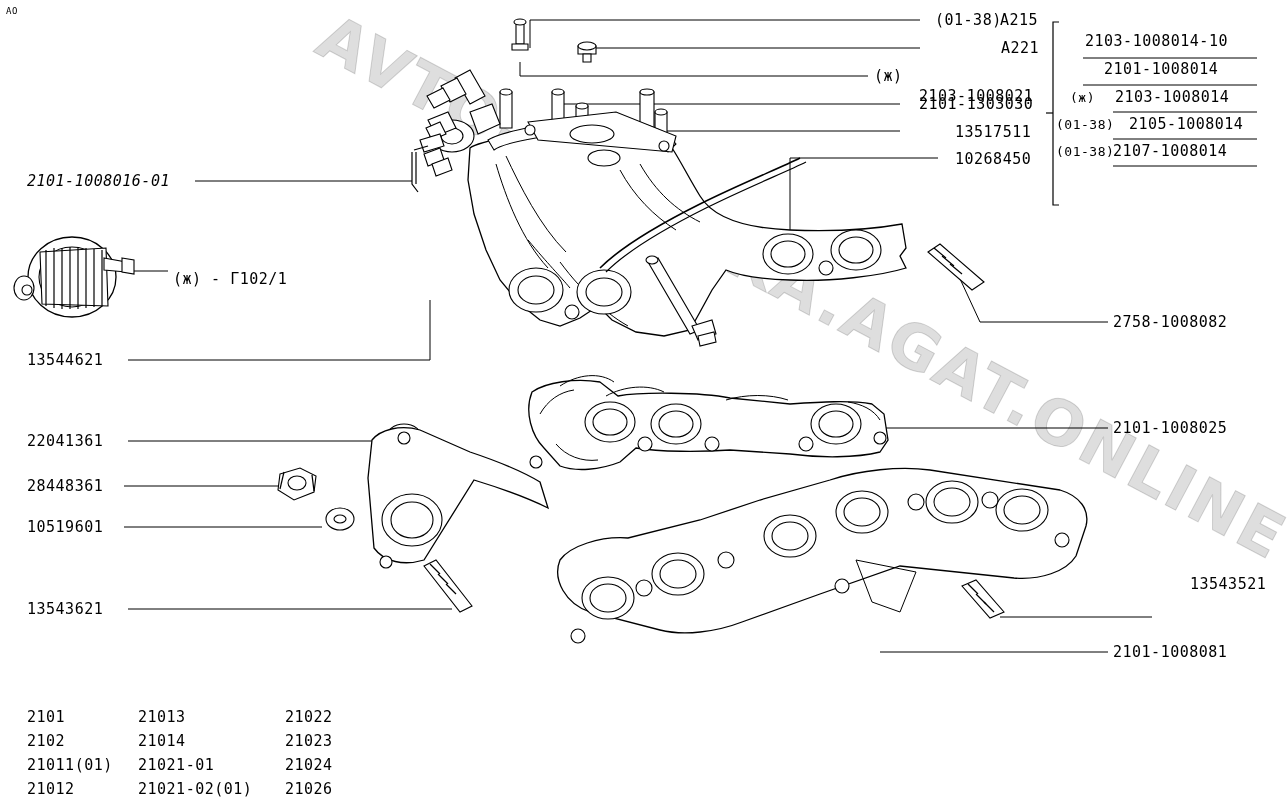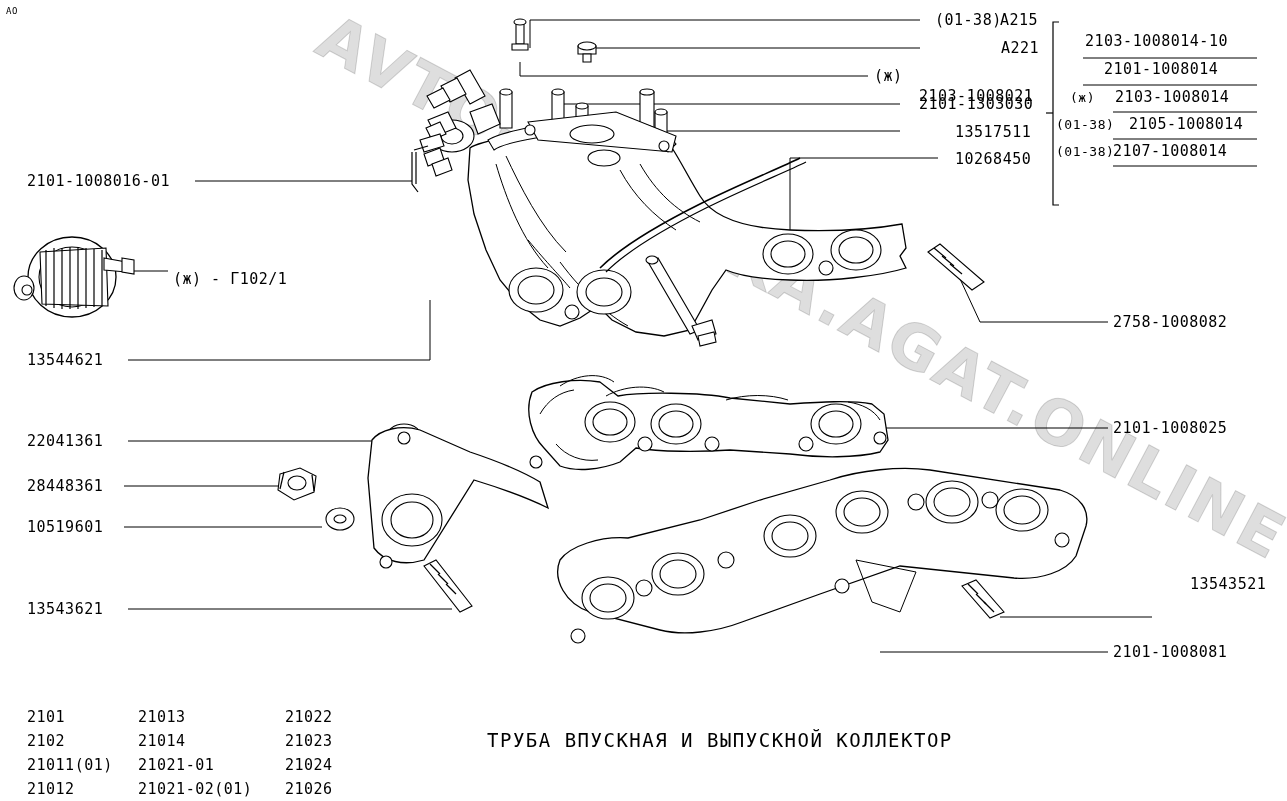--- a/index.html
+++ b/index.html
@@ -360,21 +360,21 @@
 
   <div class="lbl" style="left:1085px; top:32px;">2103-1008014-10</div>
   <div class="lbl" style="left:1104px; top:60px;text-align:center;">2101-1008014</div>
   <div class="lbl small" style="left:1070px; top:90px;">(ж)</div>
   <div class="lbl" style="left:1115px; top:88px;">2103-1008014</div>
   <div class="lbl small" style="left:1056px; top:117px;">(01-38)</div>
   <div class="lbl" style="left:1129px; top:115px;">2105-1008014</div>
   <div class="lbl small" style="left:1056px; top:144px;">(01-38)</div>
   <div class="lbl" style="left:1113px; top:142px;">2107-1008014</div>
 
-  <div class="lbl" style="left:27px; top:172px;">2101-1008016-01</div>
+  <div class="lbl" style="left:27px; top:172px;font-style:italic;">2101-1008016-01</div>
   <div class="lbl" style="left:27px; top:351px;">13544621</div>
   <div class="lbl" style="left:27px; top:432px;">22041361</div>
   <div class="lbl" style="left:27px; top:477px;">28448361</div>
   <div class="lbl" style="left:27px; top:518px;">10519601</div>
   <div class="lbl" style="left:27px; top:600px;">13543621</div>
 
   <div class="lbl" style="left:173px; top:270px;">(ж) - Г102/1</div>
 
   <div class="lbl" style="left:1113px; top:313px;">2758-1008082</div>
   <div class="lbl" style="left:1113px; top:419px;">2101-1008025</div>
@@ -389,15 +389,14 @@
   <div class="codes" style="left:138px; top:705px;"><span>21013</span>
 <span>21014</span>
 <span>21021-01</span>
 <span>21021-02(01)</span></div>
 
   <div class="codes" style="left:285px; top:705px;"><span>21022</span>
 <span>21023</span>
 <span>21024</span>
 <span>21026</span></div>
 
-  <div class="title" style="left:487px; top:729px;">ТРУБА ВПУСКНАЯ И ВЫПУСКНОЙ КОЛЛЕКТОР</div>
 
 </div>
 
 </body></html>

